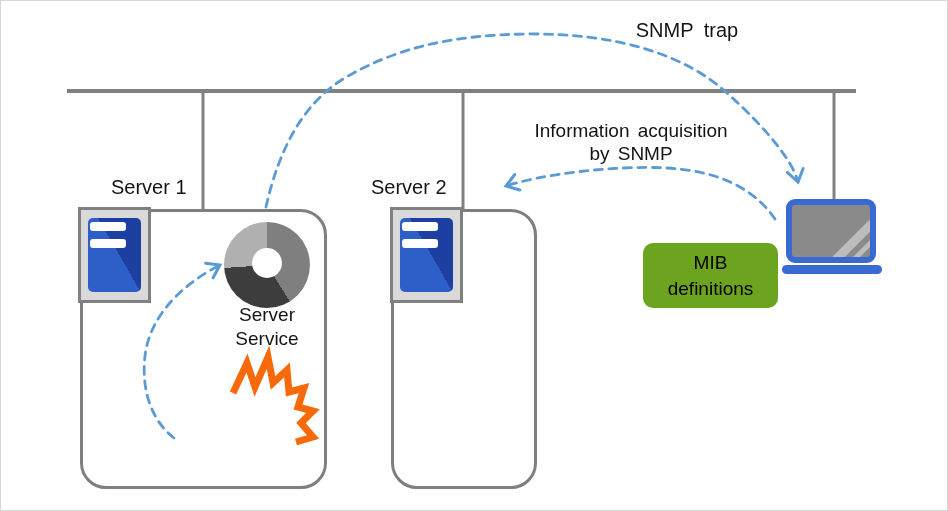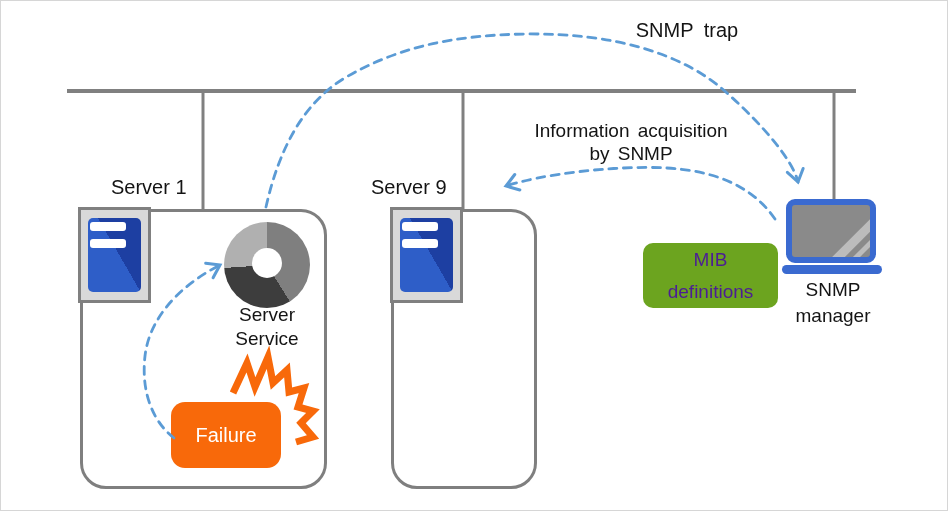--- a/index.html
+++ b/index.html
@@ -42,21 +42,21 @@
   .failure-box{
     position:absolute;z-index:4;left:170px;top:401px;width:110px;height:66px;border-radius:14px;
     background:#F8690A;display:flex;align-items:center;justify-content:center;
     color:#ffffff;font-size:20px;
   }
 
   
   .mib-box{
     position:absolute;z-index:4;left:642px;top:242px;width:135px;height:65px;border-radius:10px;
     background:#6CA41F;display:flex;align-items:center;justify-content:center;
-    color:#4c1d95;font-size:19px;line-height:32px;text-align:center;
+    color:#000000;font-size:19px;line-height:26px;text-align:center;
   }
   .mib-box span{display:block;width:100px;}
 
   
   .laptop-screen{
     position:absolute;z-index:4;left:785px;top:198px;width:78px;height:52px;
     border:6px solid #3A6AD0;border-radius:9px;background:#8A8A8A;overflow:hidden;
   }
   .laptop-screen .stripe{position:absolute;background:#bcbcbc;transform:rotate(45deg);}
   .laptop-screen .st1{right:13px;bottom:-18px;width:9px;height:64px;}
@@ -99,23 +99,20 @@
   <div class="server-icon icon-s2">
     <div class="slab"></div>
     <div class="bar b1"></div>
     <div class="bar b2"></div>
   </div>
 
   <div class="donut">
     <div class="hole"></div>
   </div>
 
-  <div class="failure-box">
-    <span>Failure</span>
-  </div>
 
   <div class="mib-box">
     <span>MIB definitions</span>
   </div>
 
   <div class="laptop-screen">
     <div class="stripe st1"></div>
     <div class="stripe st2"></div>
   </div>
   <div class="laptop-base"></div>
@@ -127,17 +124,16 @@
       </marker>
     </defs>
     <path d="M 265 206 C 278 148 302 103 342 78 C 396 46 452 34 526 33 C 612 32 682 52 726 92 C 764 126 792 160 797 181" fill="none" stroke="#5B9BD5" stroke-width="2.8" stroke-dasharray="8 6.5" stroke-linecap="round" marker-end="url(#ah)"></path>
     <path d="M 774 218 C 752 186 716 170 666 167 C 610 164 538 174 505 185" fill="none" stroke="#5B9BD5" stroke-width="2.8" stroke-dasharray="8 6.5" stroke-linecap="round" marker-end="url(#ah)"></path>
     <path d="M 173 437 C 151 420 140 390 144 355 C 148 319 176 286 219 264" fill="none" stroke="#5B9BD5" stroke-width="2.8" stroke-dasharray="8 6.5" stroke-linecap="round" marker-end="url(#ah)"></path>
   </svg>
 
   <div class="lbl lbl-info center">Information acquisition by SNMP</div>
   <div class="lbl lbl-trap center">SNMP trap</div>
   <div class="lbl lbl-server1">Server 1</div>
-  <div class="lbl lbl-server2">Server 9</div>
+  <div class="lbl lbl-server2">Server 2</div>
   <div class="lbl lbl-alert center">Server Service</div>
-  <div class="lbl lbl-manager center">SNMP manager</div>
 
 </div>
 
 </body></html>

